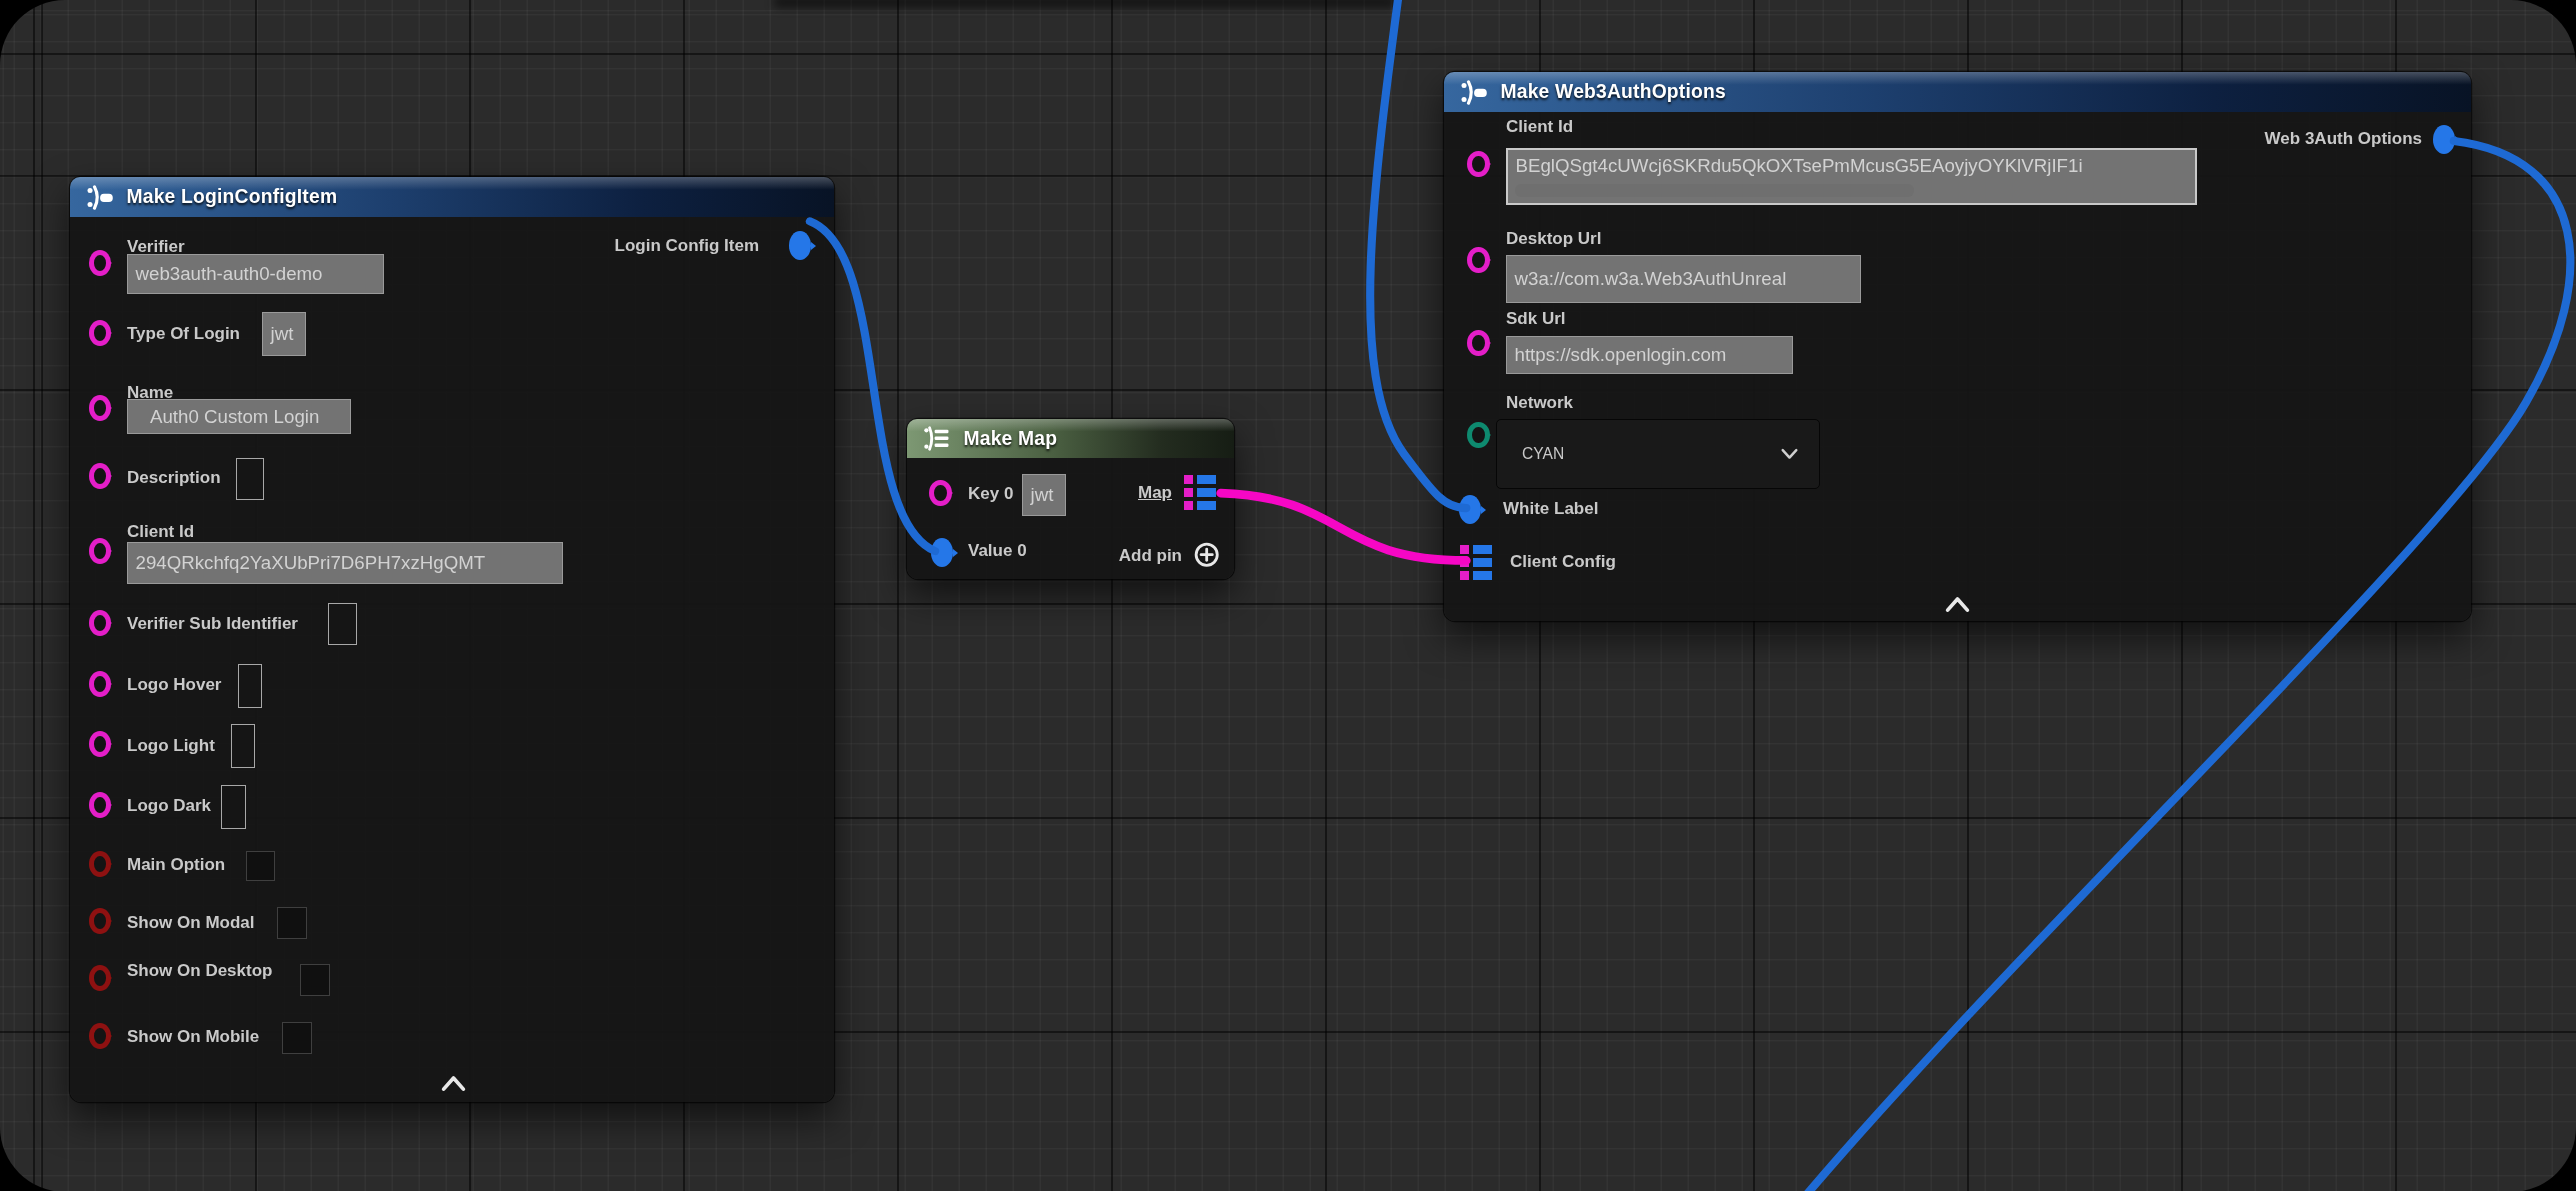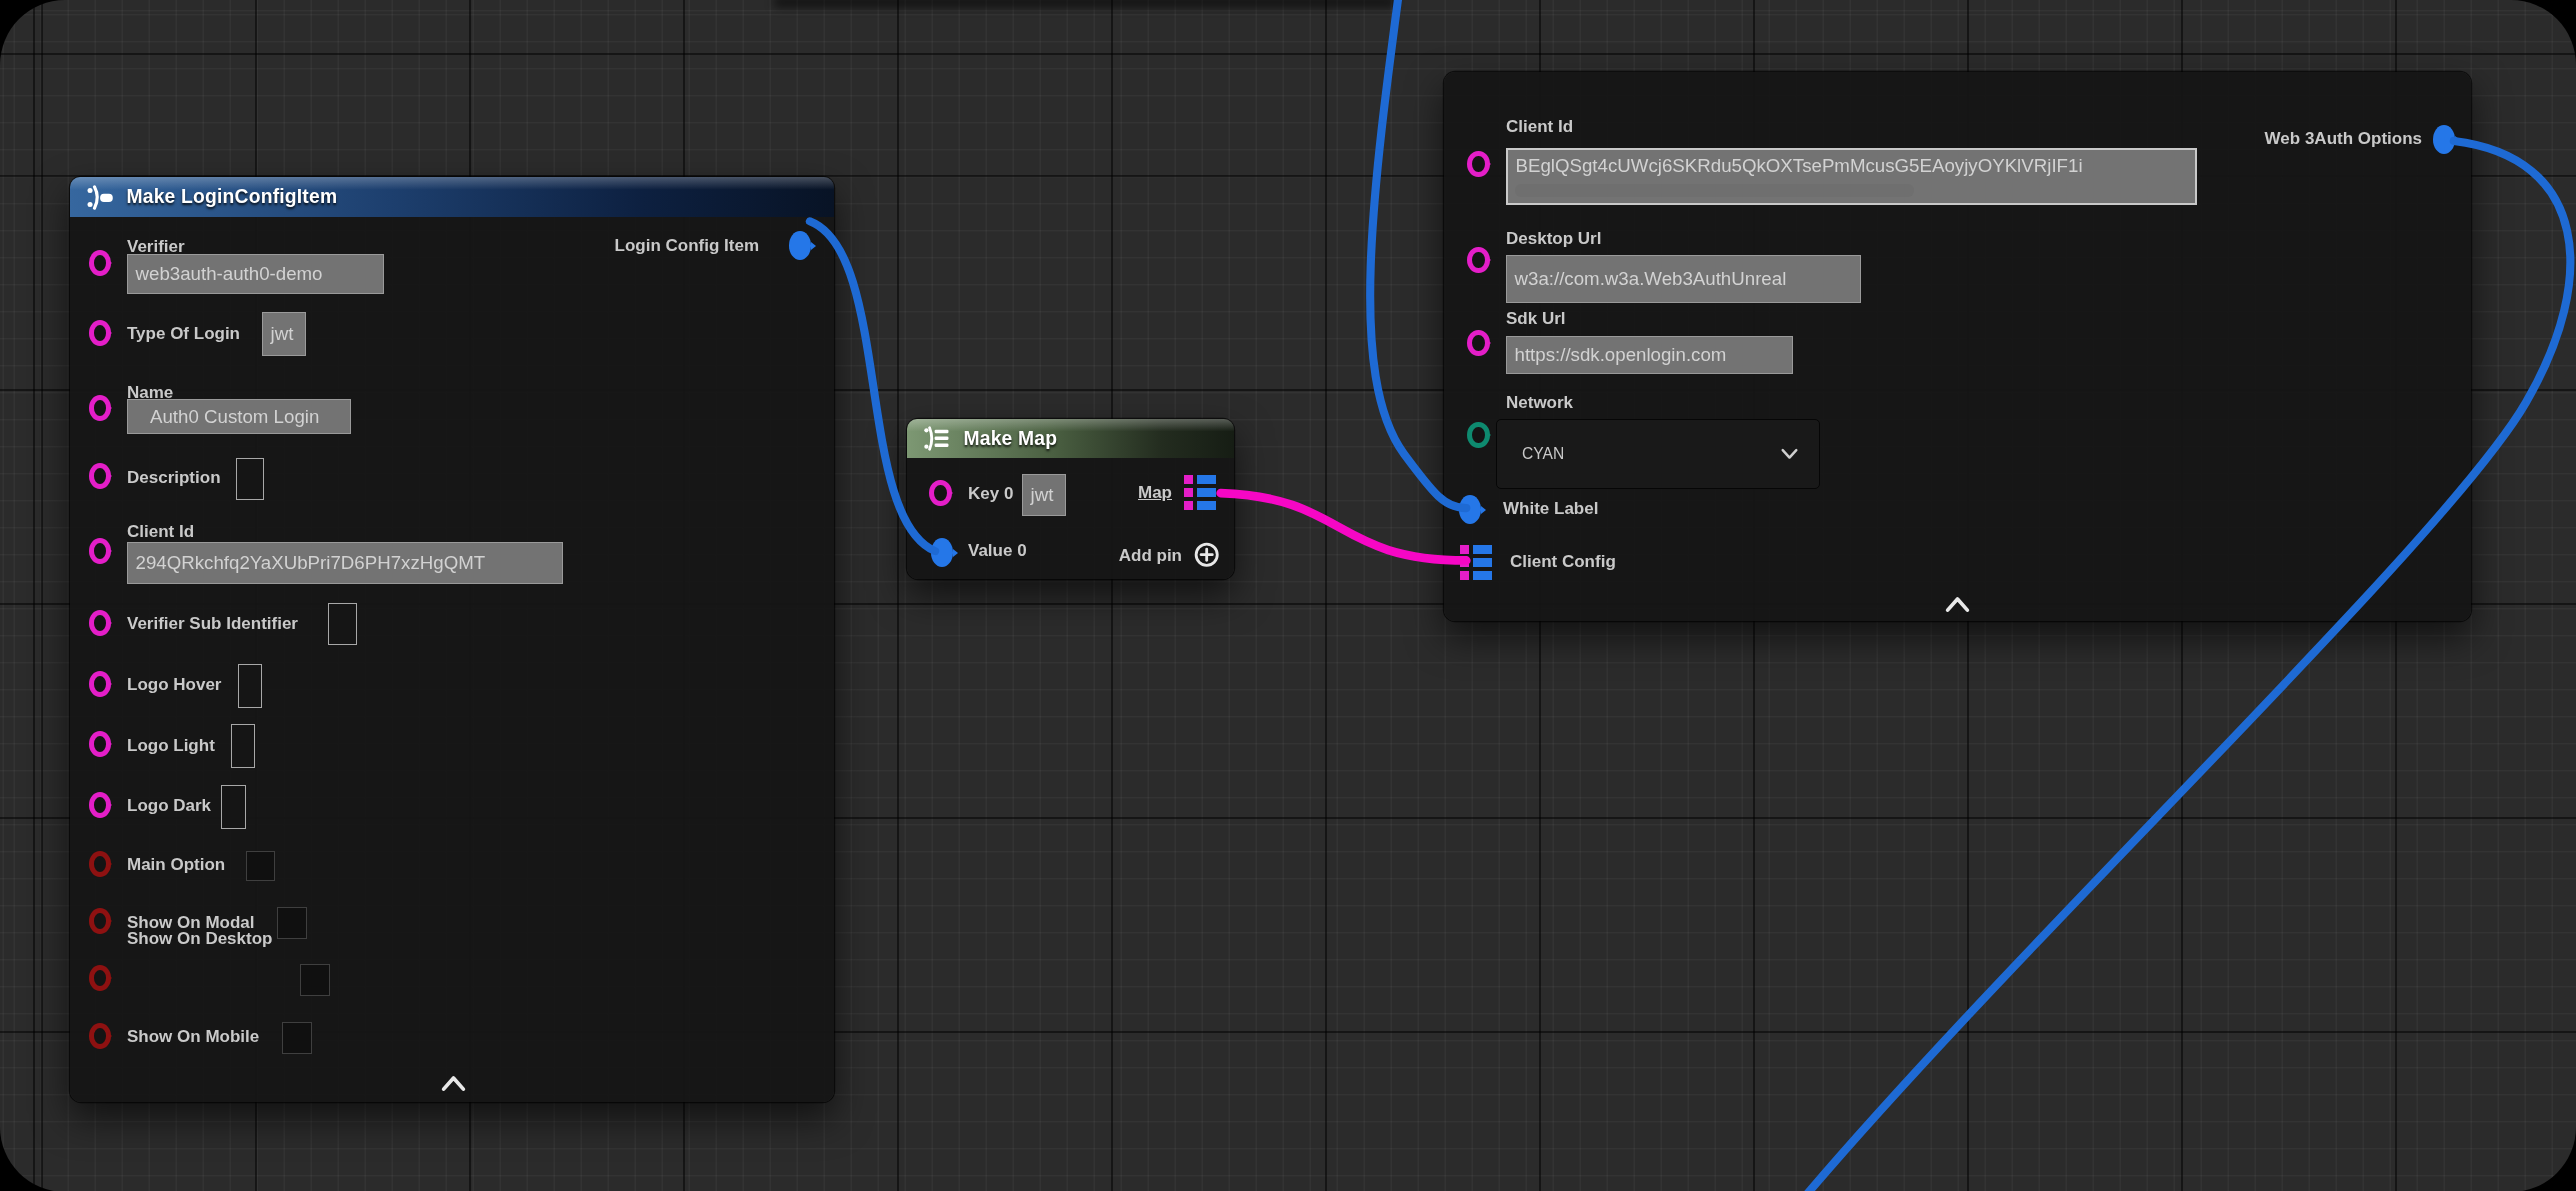--- a/index.html
+++ b/index.html
@@ -110,21 +110,21 @@
 
     <div class="pin red" style="left:18.7px;top:674px;"></div>
     <div class="lbl" style="left:57px;top:678px;">Main Option</div>
     <div class="cb" style="left:176px;top:674px;width:29px;height:30px;"></div>
 
     <div class="pin red" style="left:18.7px;top:731px;"></div>
     <div class="lbl" style="left:57px;top:736px;">Show On Modal</div>
     <div class="cb" style="left:207px;top:730px;width:30px;height:32px;"></div>
 
     <div class="pin red" style="left:18.7px;top:788px;"></div>
-    <div class="lbl" style="left:57px;top:752px;">Show On Desktop</div>
+    <div class="lbl" style="left:57px;top:784px;">Show On Desktop</div>
     <div class="cb" style="left:230px;top:787px;width:30px;height:32px;"></div>
 
     <div class="pin red" style="left:18.7px;top:846px;"></div>
     <div class="lbl" style="left:57px;top:850px;">Show On Mobile</div>
     <div class="cb" style="left:212px;top:845px;width:30px;height:32px;"></div>
 
     <div class="lbl lbl-r" style="right:75px;top:59px;">Login Config Item</div>
     <div class="pin blue filled" style="left:719px;top:54px;"></div>
 
     <svg class="chev" style="left:365px;top:896px;" width="37" height="22.4" viewBox="0 0 60 36">
@@ -164,20 +164,29 @@
 
     <div class="lbl lbl-r" style="right:52px;top:127px;">Add pin</div>
     <svg class="chev" style="left:286px;top:122px;" width="27.4" height="27.4" viewBox="0 0 44 44">
       <circle cx="22" cy="22" r="17" stroke="#e8e8e8" stroke-width="4.5" fill="none"></circle>
       <line x1="22" y1="13" x2="22" y2="31" stroke="#e8e8e8" stroke-width="4.5" stroke-linecap="round"></line>
       <line x1="13" y1="22" x2="31" y2="22" stroke="#e8e8e8" stroke-width="4.5" stroke-linecap="round"></line>
     </svg>
   </div>
 
   <div class="node" style="left:1444px;top:72px;width:1027px;height:549px;">
+    <div class="node-header hdr-blue">
+      <svg class="hicon" width="29" height="29" viewBox="0 0 46 46">
+        <circle cx="8" cy="12" r="4" fill="#fff"></circle>
+          <circle cx="8" cy="34" r="4" fill="#fff"></circle>
+        <path d="M15 6 Q24 23 15 40" stroke="#fff" stroke-width="5" fill="none" stroke-linecap="round"></path>
+        <rect x="24" y="17" width="20" height="13" rx="6" fill="#fff"></rect>
+      </svg>
+      <span class="node-title">Make Web3AuthOptions</span>
+    </div>
 
     <div class="lbl" style="left:62px;top:45px;">Client Id</div>
     <div class="pin pink" style="left:23px;top:79px;"></div>
     <div class="tf tf-big" style="left:62px;top:76px;width:691px;height:57px;">BEglQSgt4cUWcj6SKRdu5QkOXTsePmMcusG5EAoyjyOYKlVRjIF1i</div>
     <div class="scrollbar" style="left:71px;top:112px;width:399px;height:12.5px;"></div>
 
     <div class="lbl lbl-r" style="right:49px;top:57px;">Web 3Auth Options</div>
     <div class="pin blue filled" style="left:989px;top:53px;"></div>
 
     <div class="lbl" style="left:62px;top:157px;">Desktop Url</div>

